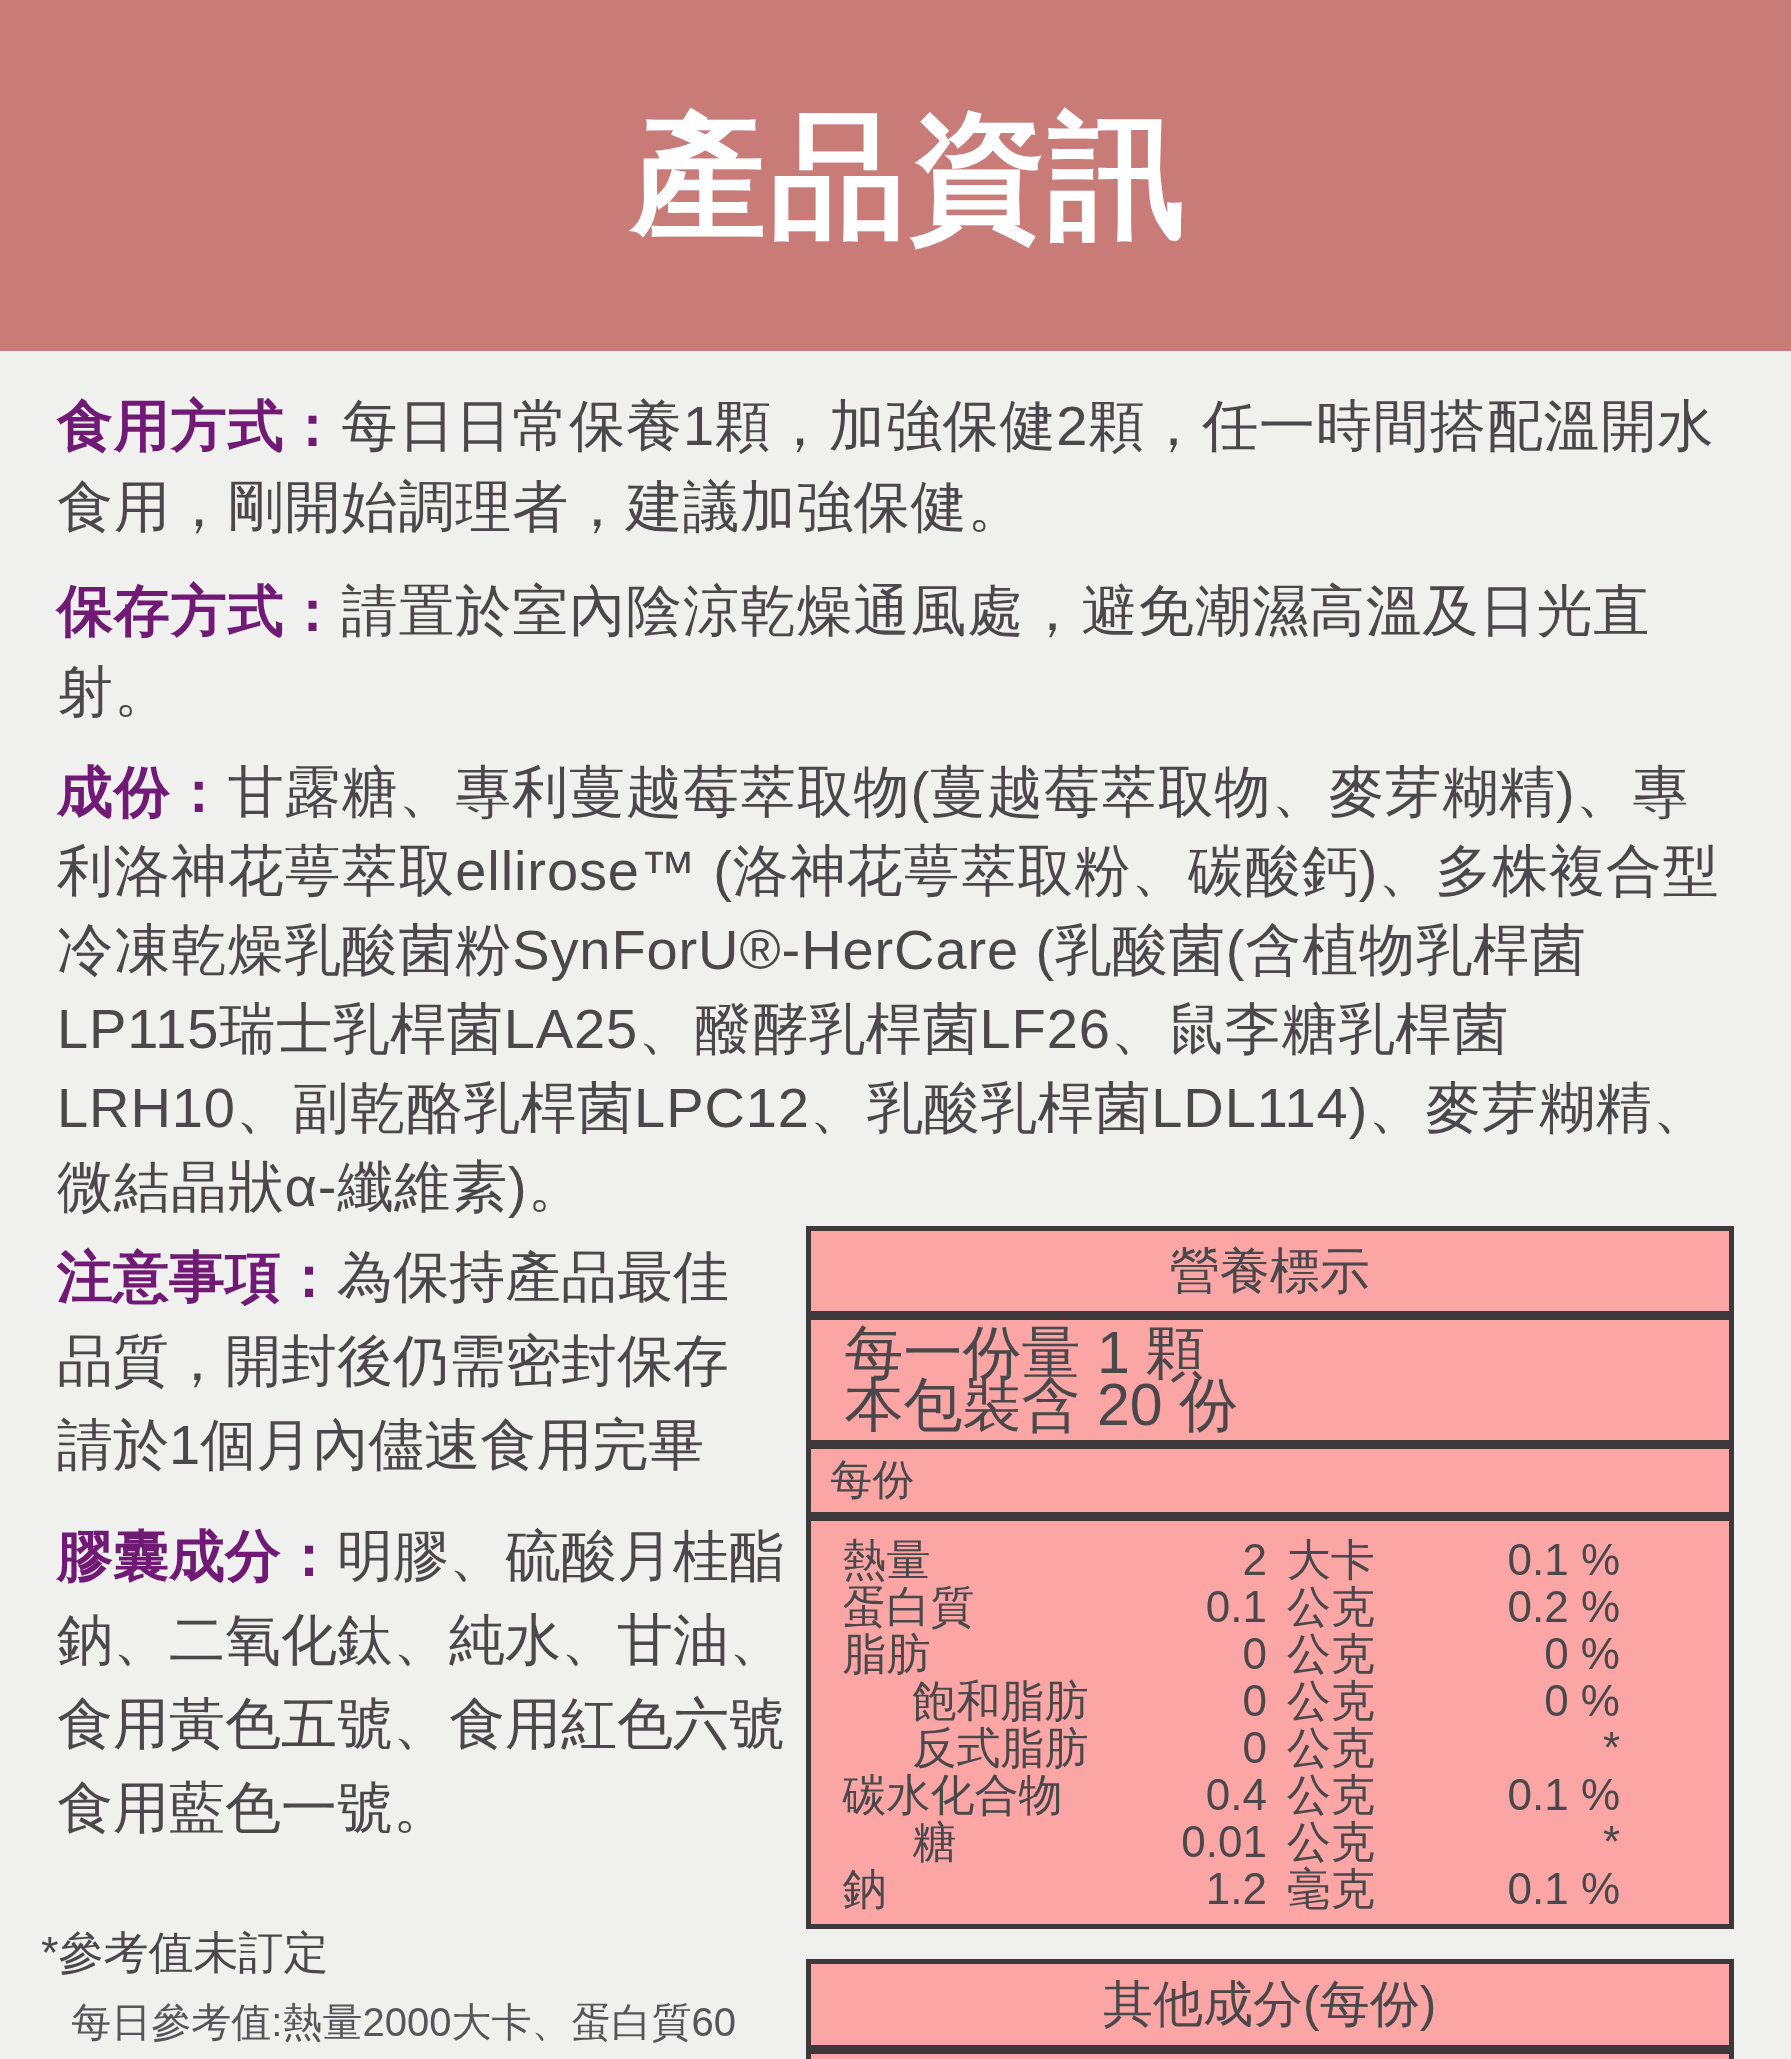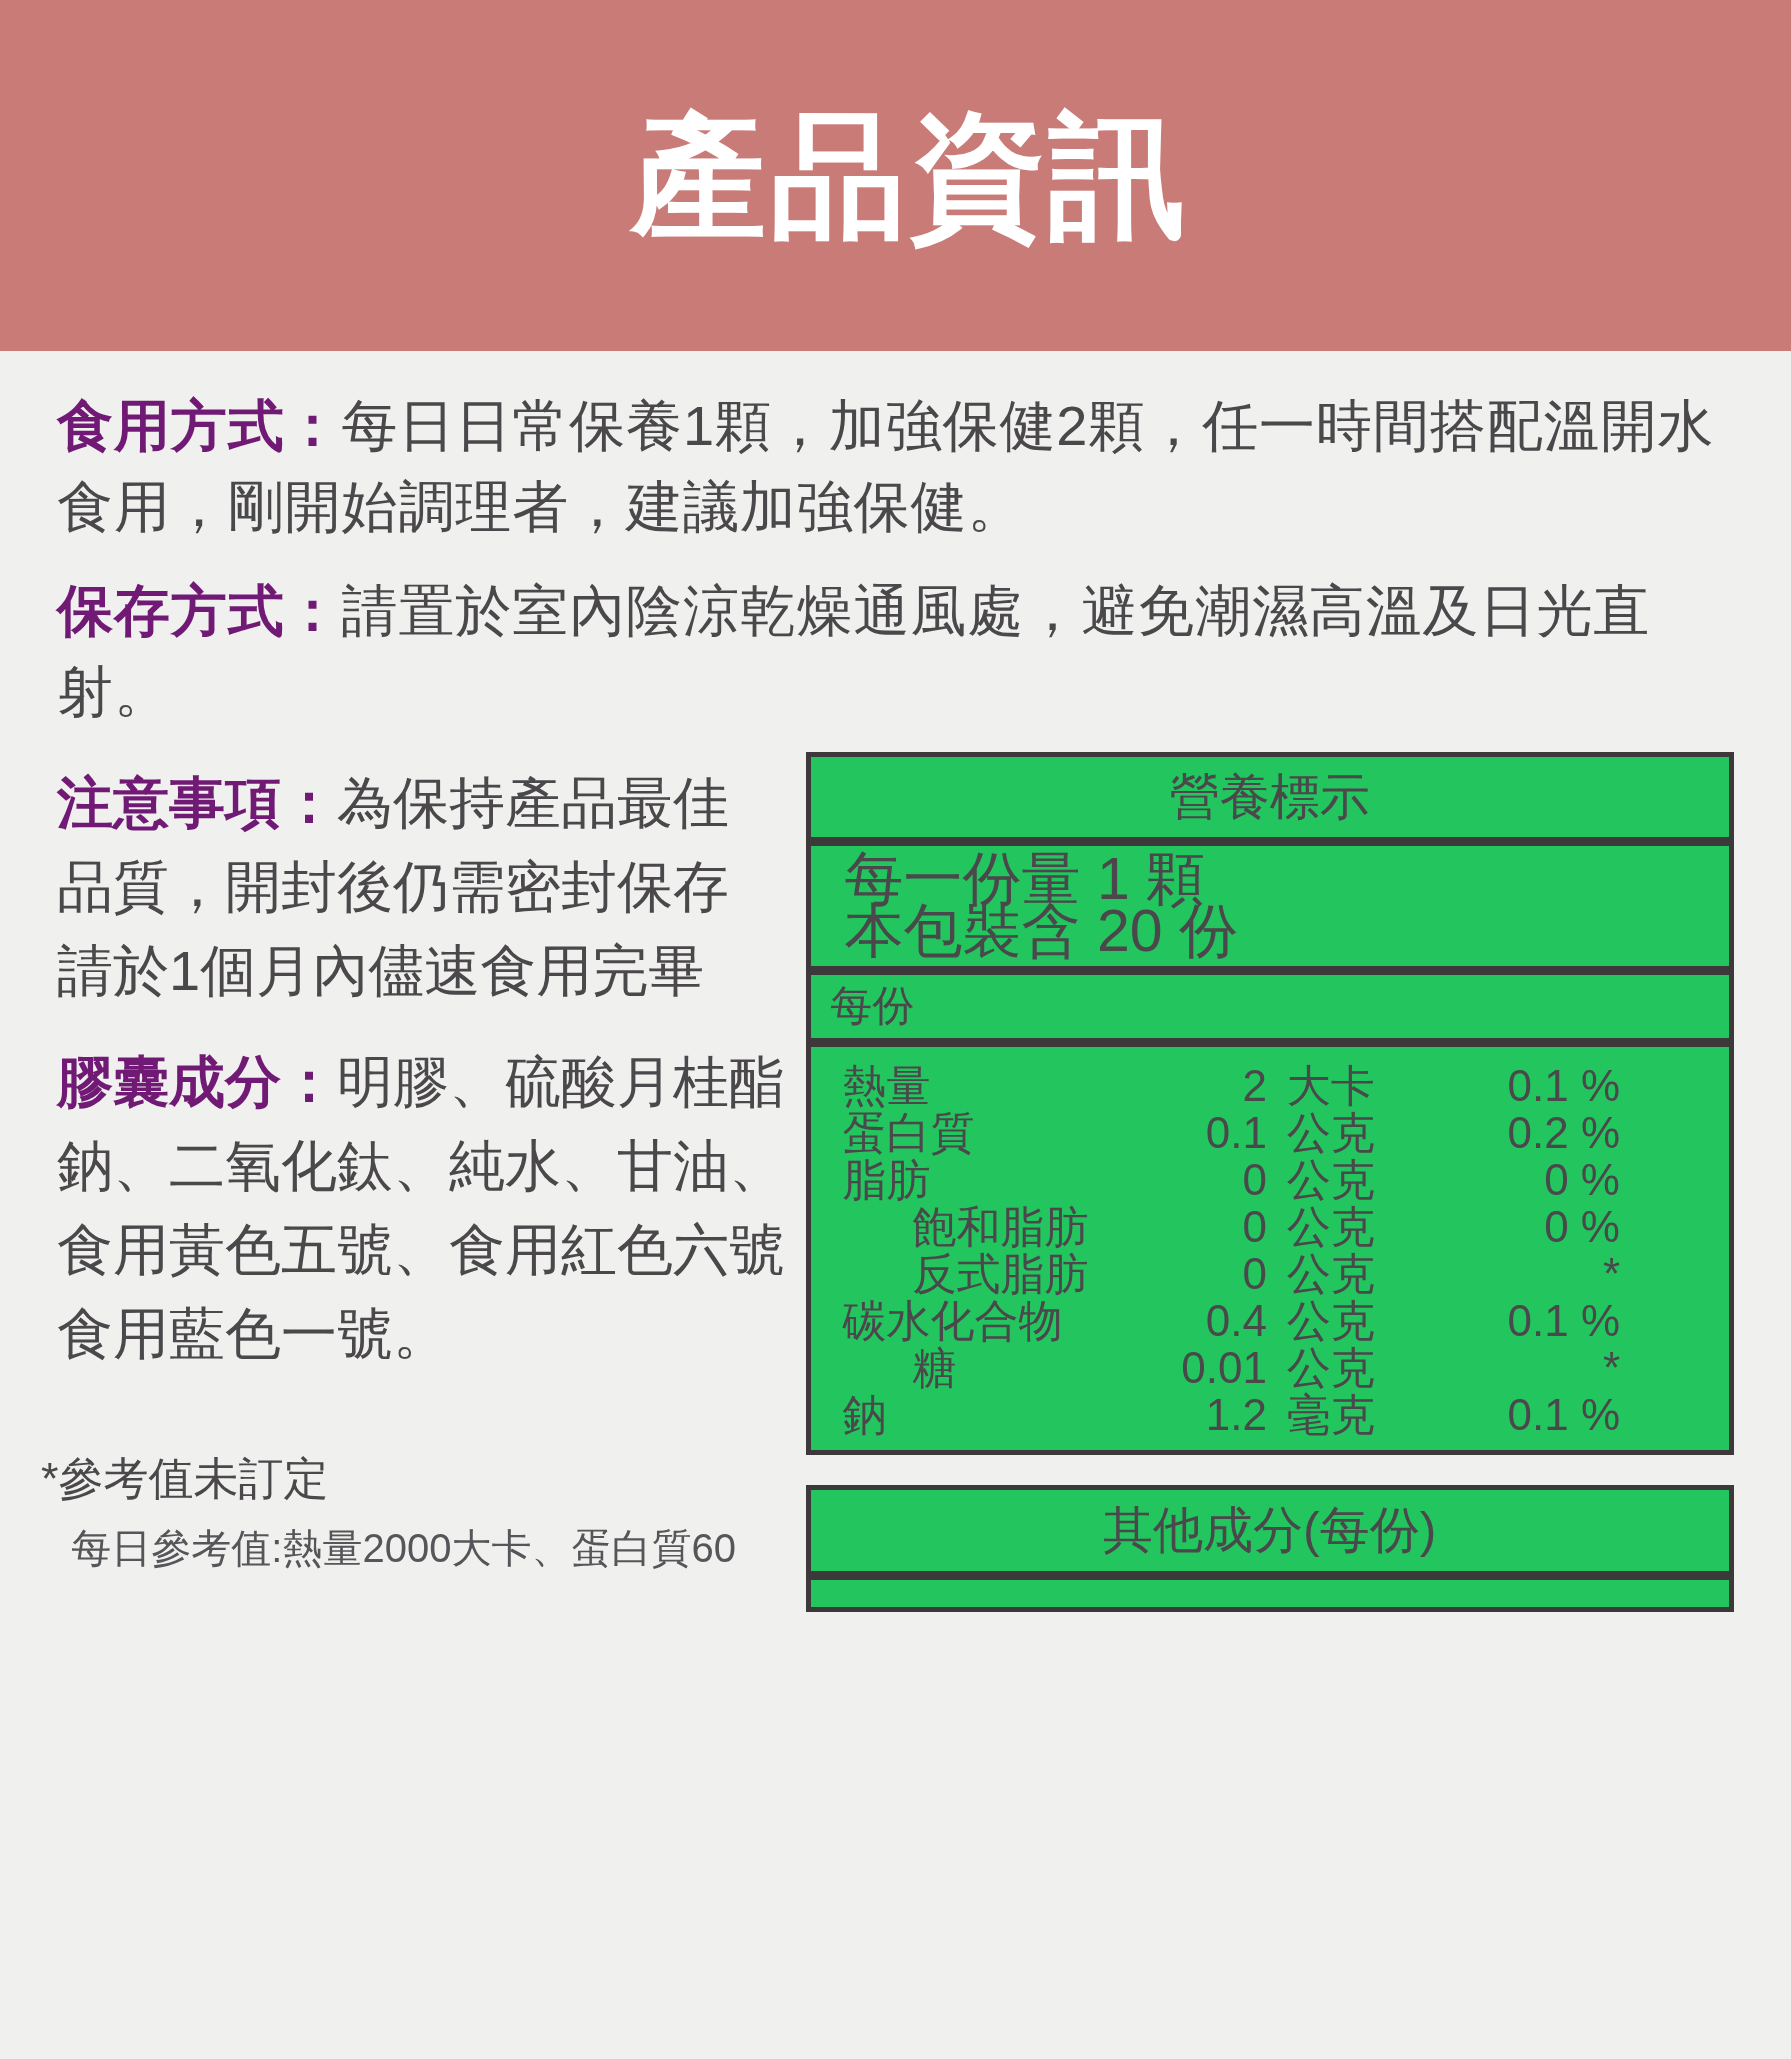--- a/index.html
+++ b/index.html
@@ -60,21 +60,21 @@
   .footnote-daily {
     margin: 12.5px 0 0 14.3px;
     font-size: 40px;
     line-height: 66px;
     font-weight: 500;
     color: #56565a;
   }
 
   .ntable, .otable {
     border: 5.4px solid #3d393a;
-    background: #22c55e;
+    background: #fca5a5;
   }
   .tsec { border-bottom: 9px solid #3d393a; }
   .tsec:last-child { border-bottom: none; }
 
   .ntitle, .otitle {
     text-align: center;
     font-size: 50px;
     font-weight: 500;
     line-height: 52px;
     padding: 14.3px 0;
@@ -129,20 +129,21 @@
   <header class="hero">
     <h1>產品資訊</h1>
   </header>
 
   <main class="content">
 
     <p class="para usage"><span class="lbl">食用方式：</span><span>每日日常保養1顆，加強保健2顆，任一時間搭配溫開水食用，剛開始調理者，建議加強保健。</span></p>
 
     <p class="para storage"><span class="lbl">保存方式：</span><span>請置於室內陰涼乾燥通風處，避免潮濕高溫及日光直射。</span></p>
 
+    <p class="para ingredients"><span class="lbl">成份：</span><span>甘露糖、專利蔓越莓萃取物(蔓越莓萃取物、麥芽糊精)、專利洛神花萼萃取ellirose™ (洛神花萼萃取粉、碳酸鈣)、多株複合型冷凍乾燥乳酸菌粉SynForU®-HerCare (乳酸菌(含植物乳桿菌LP115瑞士乳桿菌LA25、醱酵乳桿菌LF26、鼠李糖乳桿菌LRH10、副乾酪乳桿菌LPC12、乳酸乳桿菌LDL114)、麥芽糊精、微結晶狀α-纖維素)。</span></p>
 
     <div class="columns">
 
       <div class="left-col">
 
         <p class="para2 notice">
           <span class="fline"><span class="lbl">注意事項：</span><span>為保持產品最佳</span></span><br>
           <span class="fline">品質，開封後仍需密封保存</span><br>
           <span class="fline">請於1個月內儘速食用完畢</span>
         </p>

